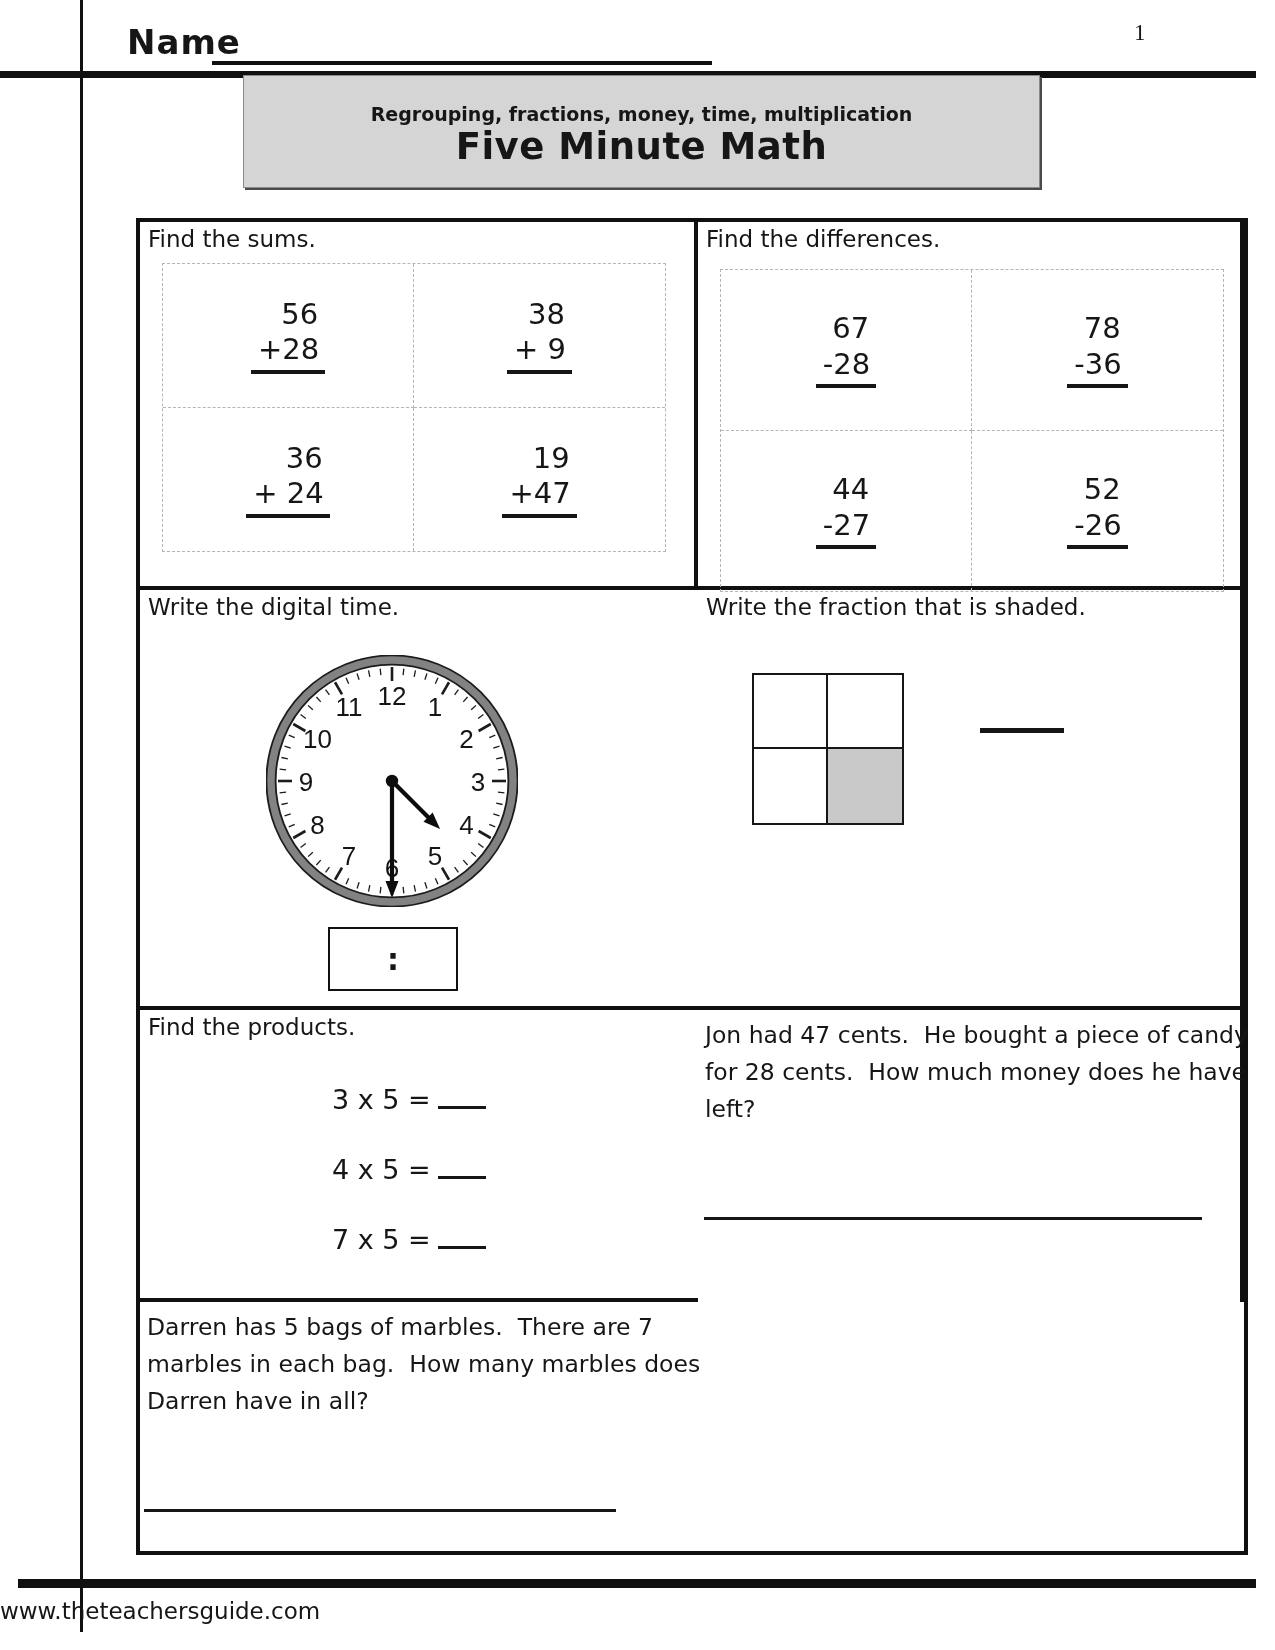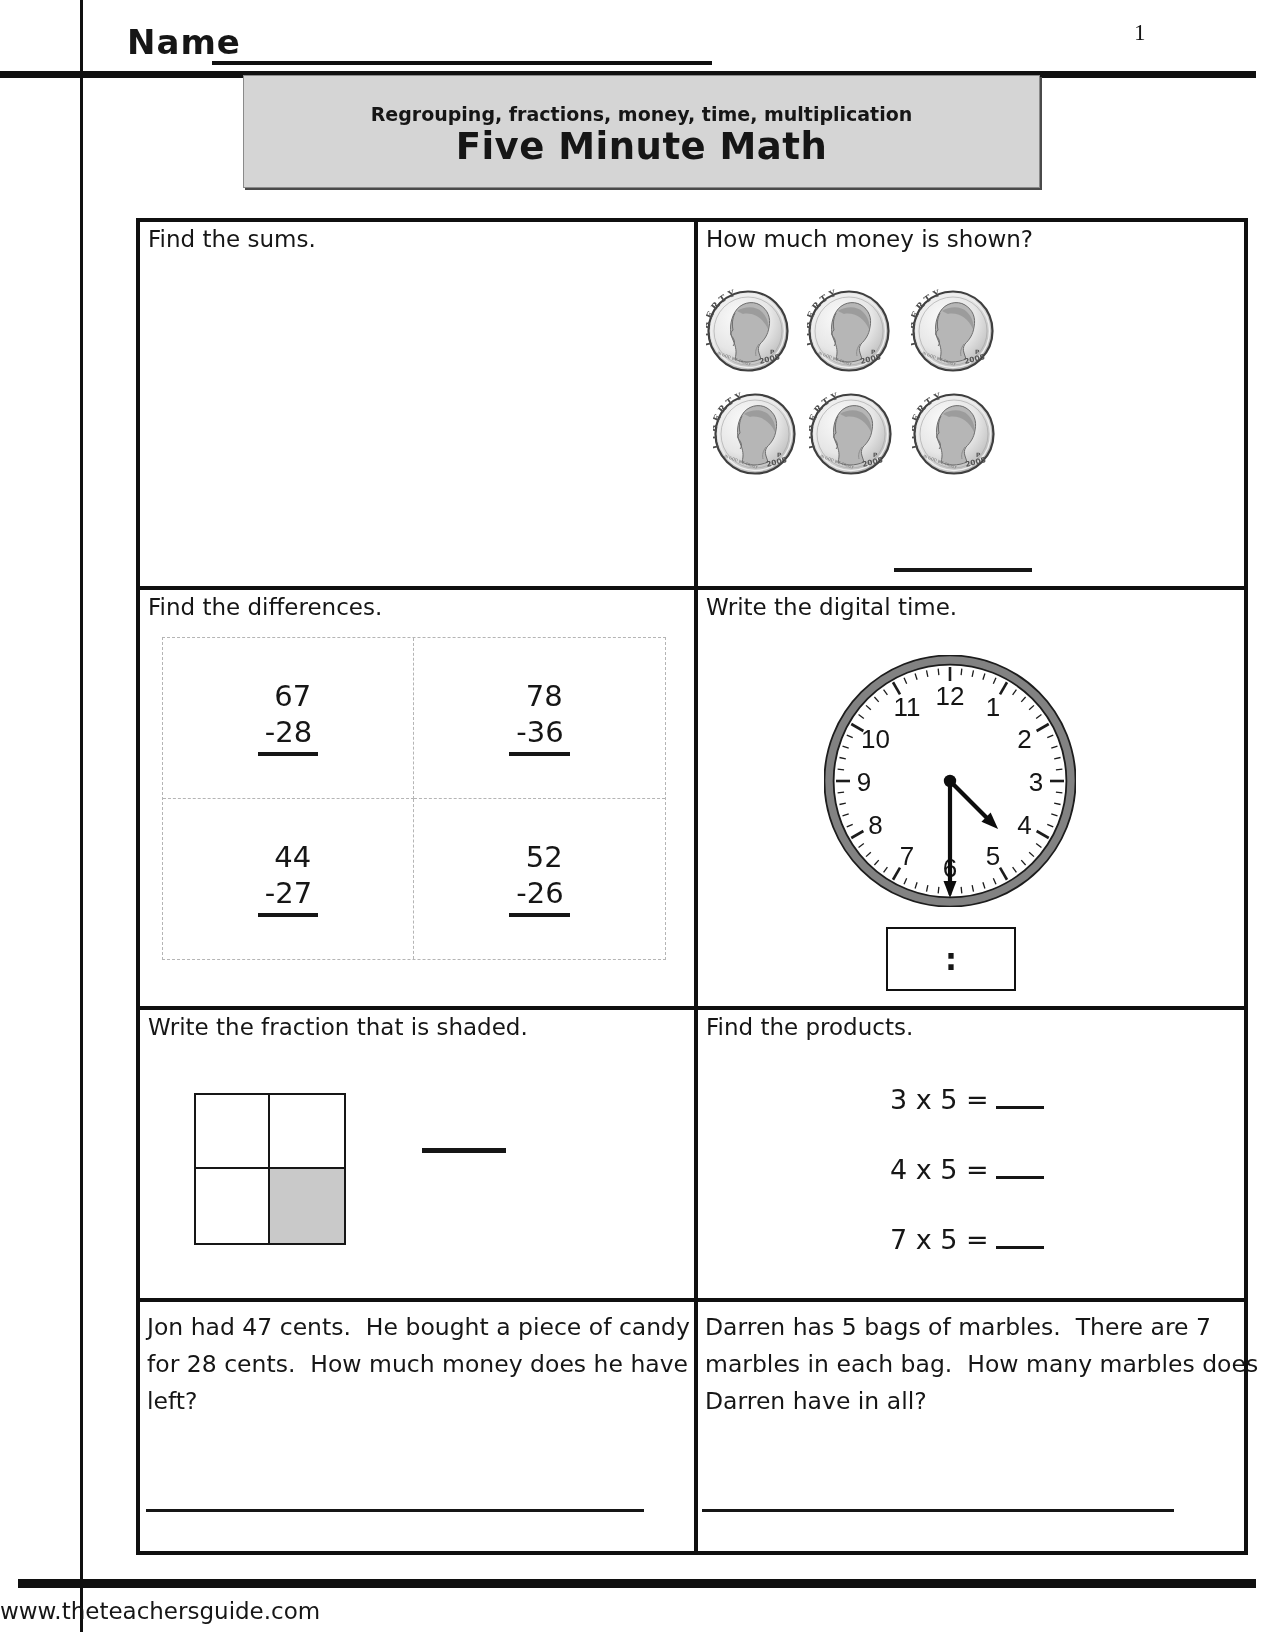--- a/index.html
+++ b/index.html
@@ -122,44 +122,48 @@
 
   <div class="abs" id="header-box">
     <div id="header-subtitle">Regrouping, fractions, money, time, multiplication</div>
     <div id="header-title">Five Minute Math</div>
   </div>
 
   <div class="abs" id="grid">
 
     <div class="cell bR bB">
       <div class="cellhead">Find the sums.</div>
-    </div>
-
-    <div class="cell bB">
-      <div class="cellhead">How much money is shown?</div>
-      <svg class="dime" style="left:8px;   top:67px;" viewBox="-42 -42 84 84">
-          <use href="#dime-g"></use>
-        </svg>
-      <svg class="dime" style="left:109px; top:67px;" viewBox="-42 -42 84 84">
-          <use href="#dime-g"></use>
-        </svg>
-      <svg class="dime" style="left:213px; top:67px;" viewBox="-42 -42 84 84">
-          <use href="#dime-g"></use>
-        </svg>
-      <svg class="dime" style="left:15px;  top:170px;" viewBox="-42 -42 84 84">
-          <use href="#dime-g"></use>
-        </svg>
-      <svg class="dime" style="left:111px; top:170px;" viewBox="-42 -42 84 84">
-          <use href="#dime-g"></use>
-        </svg>
-      <svg class="dime" style="left:214px; top:170px;" viewBox="-42 -42 84 84">
-          <use href="#dime-g"></use>
-        </svg>
-      <div class="ansline" style="left:196px; top:346px; width:138px; height:4px;"></div>
-    </div>
+      <div class="dashedgrid" style="top:41px; height:289px;">
+        <div class="dq dR dB">
+          <div class="vprob">
+              <div class="vtop">56</div>
+              <div class="vbot">+28</div>
+            </div>
+        </div>
+        <div class="dq dB">
+          <div class="vprob">
+              <div class="vtop">38</div>
+              <div class="vbot">+ 9</div>
+            </div>
+        </div>
+        <div class="dq dR">
+          <div class="vprob">
+              <div class="vtop">36</div>
+              <div class="vbot">+ 24</div>
+            </div>
+        </div>
+        <div class="dq">
+          <div class="vprob">
+              <div class="vtop">19</div>
+              <div class="vbot">+47</div>
+            </div>
+        </div>
+      </div>
+    </div>
+
 
     <div class="cell bR bB">
       <div class="cellhead">Find the differences.</div>
       <div class="dashedgrid" style="top:47px; height:323px;">
         <div class="dq dR dB">
           <div class="vprob">
               <div class="vtop">67</div>
               <div class="vbot">-28</div>
             </div>
         </div>

